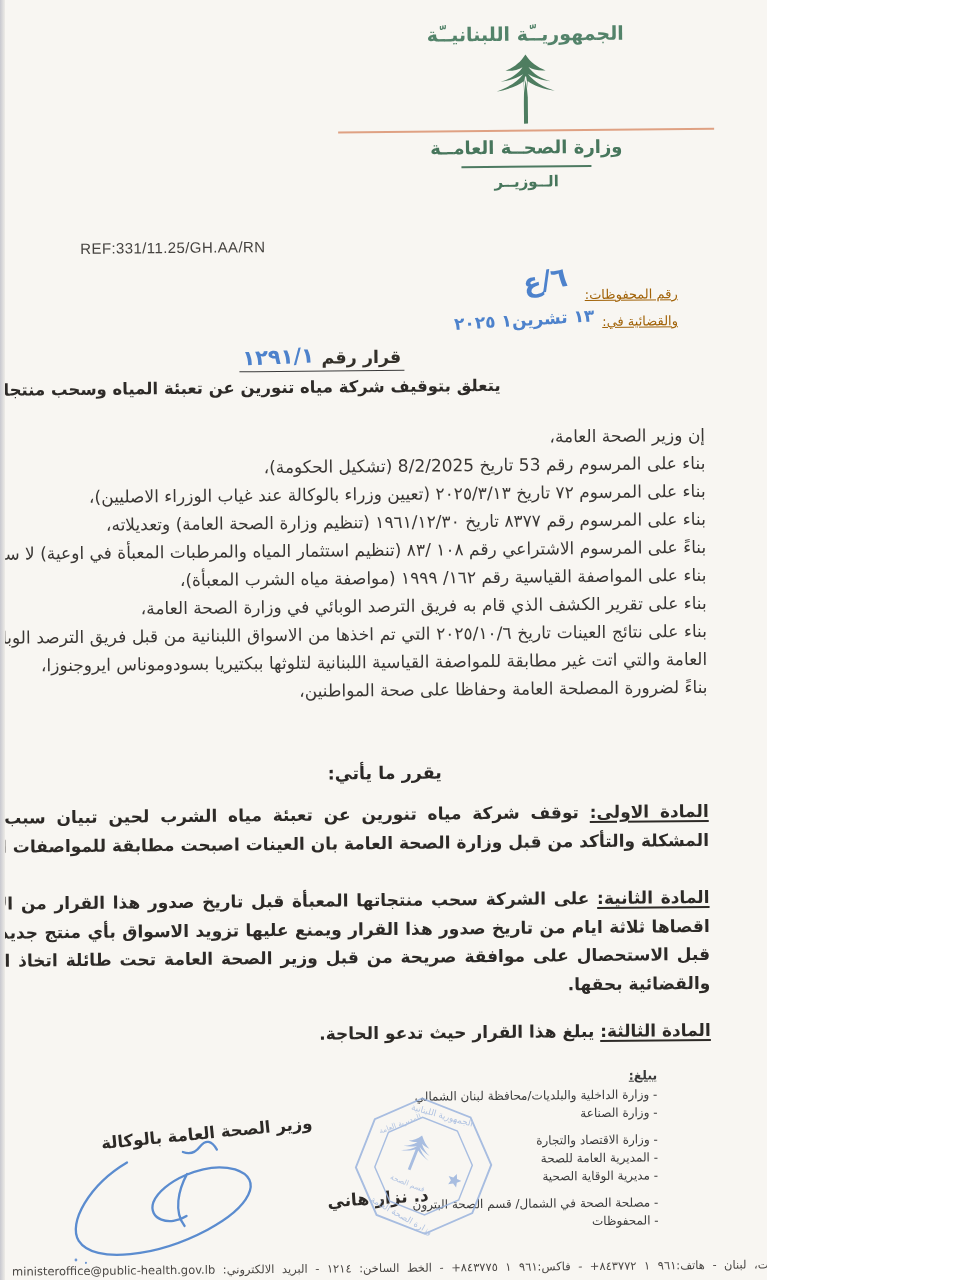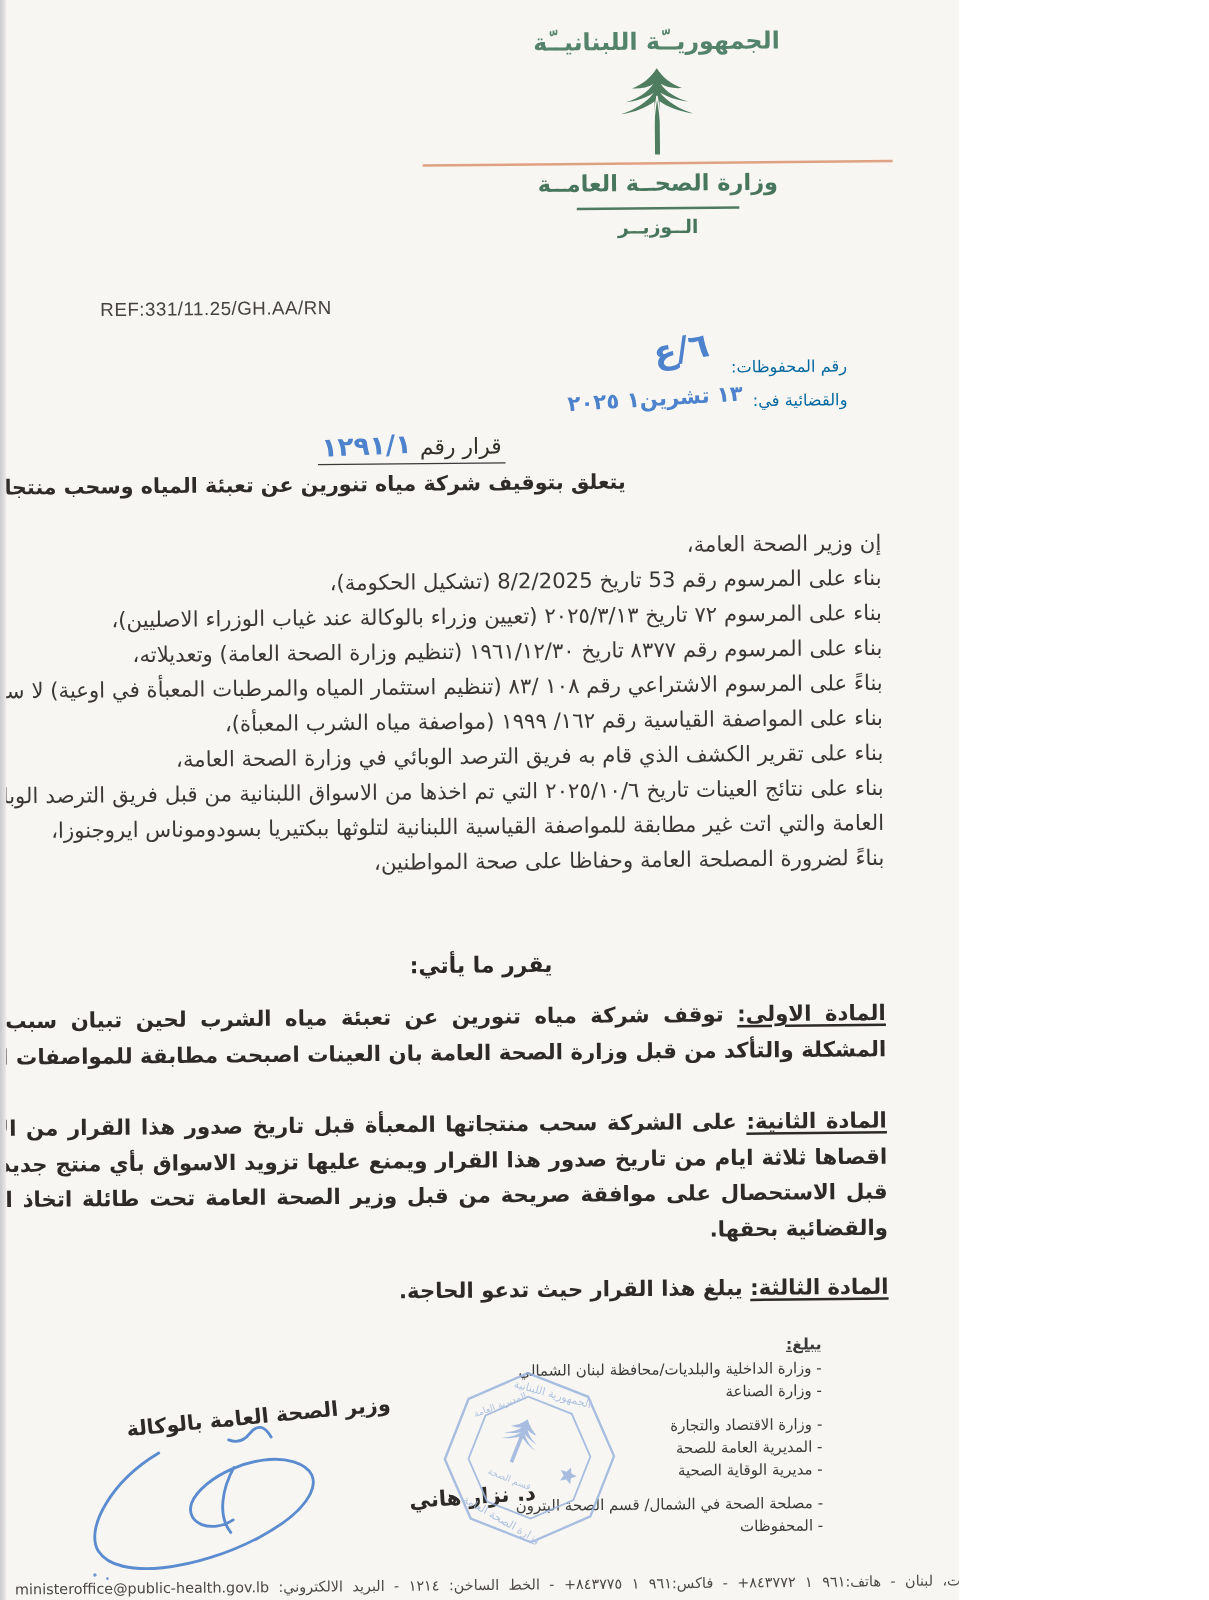--- a/index.html
+++ b/index.html
@@ -23,29 +23,29 @@
   .salmon-line{position:absolute;top:107px;left:2px;right:2px;height:2px;background:#dfa183;}
   .ministry{position:absolute;top:114px;left:0;right:0;font-size:18px;font-weight:bold;
     color:#47765c;letter-spacing:1px;direction:rtl;}
   .ministry-u{position:absolute;top:143px;left:125px;width:130px;height:1.5px;background:#4d7a61;}
   .minister{position:absolute;top:150px;left:0;right:0;font-size:15px;font-weight:bold;
     color:#47765c;letter-spacing:2px;direction:rtl;}
 
   
   .ref{position:absolute;top:237px;left:84px;font-family:"Liberation Sans",sans-serif;
     font-size:15px;letter-spacing:.4px;color:#45423f;}
-  .arc-label{position:absolute;right:86px;font-size:13px;color:#0369a1;direction:rtl;}
+  .arc-label{position:absolute;right:86px;font-size:13px;color:#a16207;direction:rtl;text-decoration:underline;}
   .hand{color:#4d82cc;font-weight:bold;direction:rtl;}
   .arc-val{position:absolute;top:266px;right:196px;font-size:27px;transform:rotate(-9deg);}
   .date-val{position:absolute;top:311px;right:170px;font-size:17px;transform:rotate(-3deg);letter-spacing:1px;}
 
   
   .title{position:absolute;top:344px;right:360px;direction:rtl;white-space:nowrap;
     border-bottom:1.7px solid #3a3a3a;padding:0 3px 2px;}
-  .title-label{font-size:17.5px;font-weight:normal;color:#333029;}
+  .title-label{font-size:17.5px;font-weight:bold;color:#333029;}
   .title-num{font-size:21px;transform:rotate(-2deg);display:inline-block;margin-right:2px;}
   .subject{position:absolute;top:377px;right:264px;direction:rtl;white-space:nowrap;
     font-size:16.5px;font-weight:bold;color:#2e2b28;}
 
   
   .body{position:absolute;top:424px;right:60px;width:846px;direction:rtl;}
   .clause{margin:0;font-size:17px;line-height:28px;text-align:justify;text-align-last:right;color:#3a3734;}
   .decides{position:absolute;top:763px;left:0;right:0;text-align:center;direction:rtl;
     font-size:17.5px;font-weight:bold;color:#2b2826;}
   .article{position:absolute;right:60px;width:846px;direction:rtl;margin:0;

